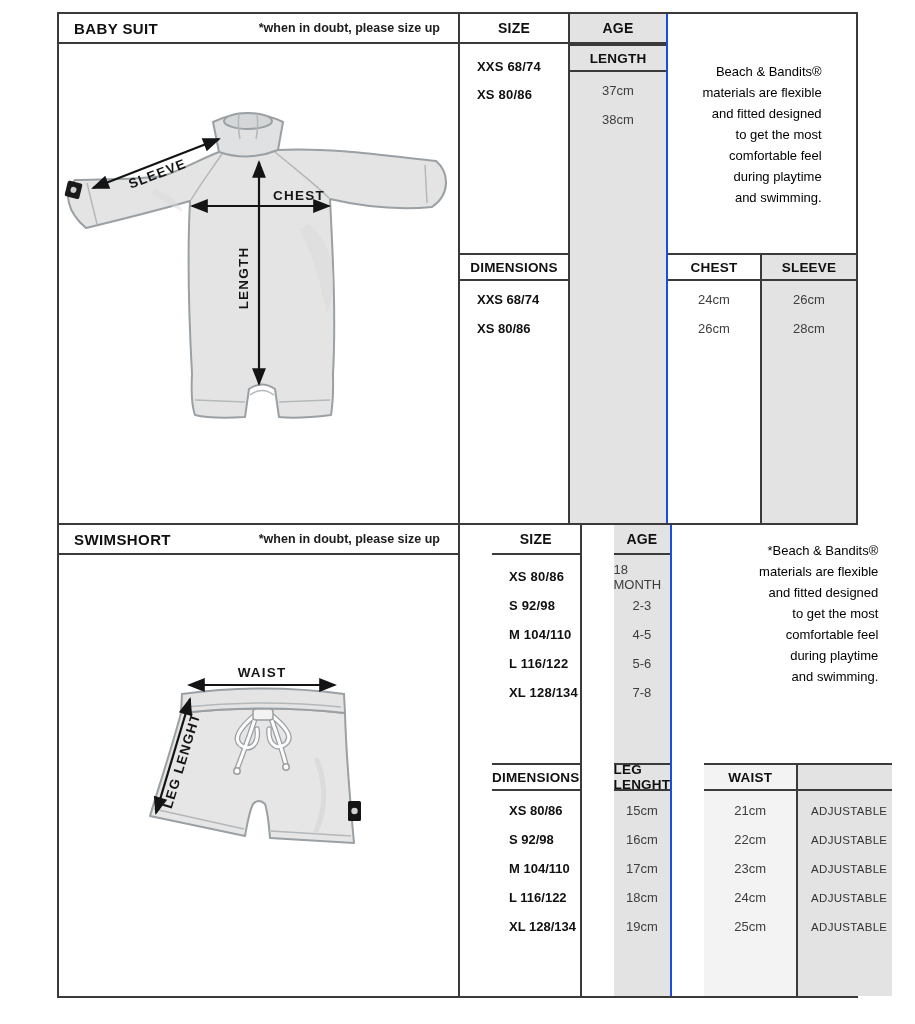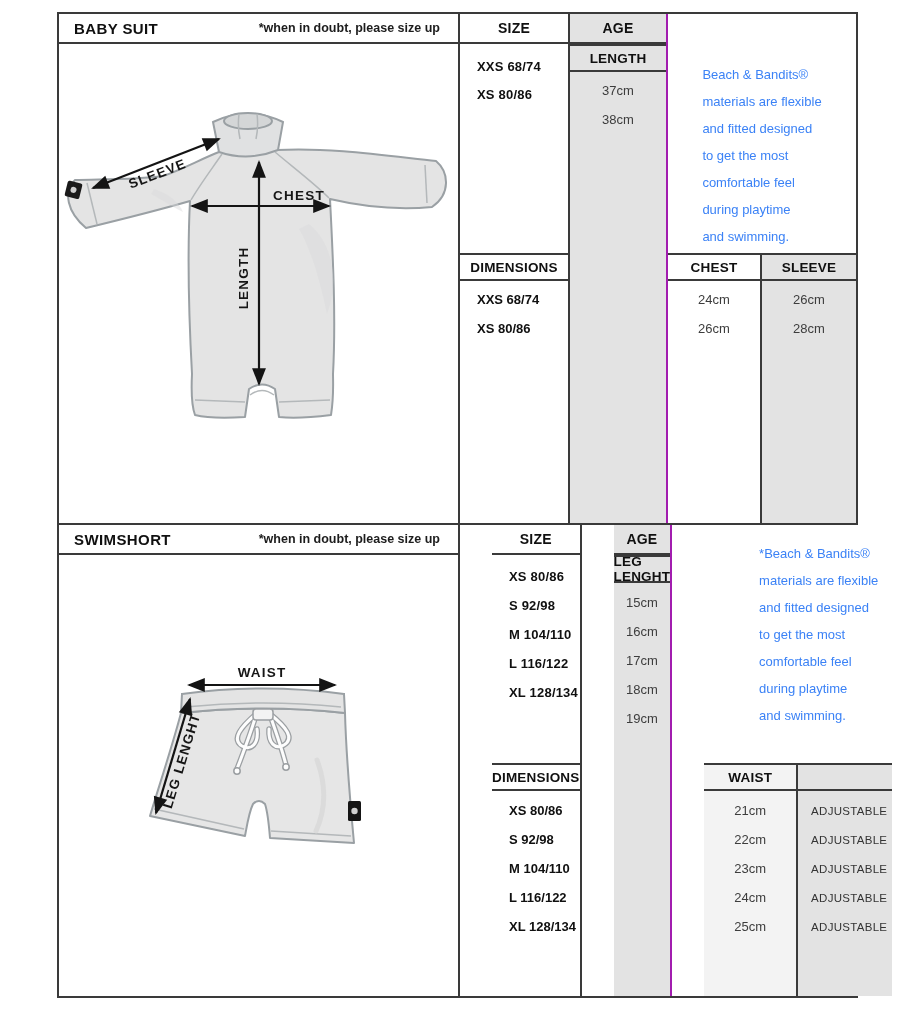--- a/index.html
+++ b/index.html
@@ -6,21 +6,21 @@
   .page{position:relative;width:915px;height:1024px;background:#fff;overflow:hidden;
         font-family:"Liberation Sans",sans-serif;color:#111;}
   .panel{position:absolute;left:57px;width:801px;border:2px solid #3a3a3a;
          box-sizing:border-box;display:flex;background:#fff;}
   #p1{top:12px;height:542px;}
   #p2{top:523px;height:475px;gap:32px;}
 
   .col{display:flex;flex-direction:column;box-sizing:border-box;}
   .col-drawing{width:401px;border-right:2px solid #3a3a3a;}
   .col-size{width:110px;border-right:2px solid #3a3a3a;background:#fff;}
-  .col-age{width:98px;border-right:2px solid #a21caf;background:#e3e3e3;}
+  .col-age{width:98px;border-right:2px solid #1d4ed8;background:#e3e3e3;}
   .col-right{flex:1;display:flex;flex-direction:column;background:#fff;}
 
   .hdr{height:30px;border-bottom:2px solid #3a3a3a;box-sizing:border-box;
        display:flex;align-items:center;flex:none;}
   .title-hdr{justify-content:space-between;padding:0 18px 0 15px;}
   .title{font-weight:bold;font-size:15px;letter-spacing:.4px;color:#101010;}
   .note{font-size:12.5px;font-weight:600;color:#1c1c1c;}
   .ch{justify-content:center;font-weight:bold;font-size:14px;letter-spacing:.2px;color:#101010;}
 
   .size-rows{display:flex;flex-direction:column;box-sizing:border-box;flex:none;}
@@ -40,21 +40,21 @@
   #p2 .dim-rows{padding-top:5px;}
   .drow{height:29px;display:flex;align-items:center;justify-content:center;
         font-size:13px;color:#3d3d3d;flex:none;}
   .drow.lbl{justify-content:flex-start;padding-left:17px;font-weight:bold;
             font-size:13px;color:#101010;}
   .drow.adj{font-size:11.5px;letter-spacing:.3px;color:#343434;padding-left:8px;}
 
   .info-cell{display:flex;justify-content:center;box-sizing:border-box;flex:none;}
   #p1 .info-cell{height:239px;padding-top:47px;}
   #p2 .info-cell{height:238px;padding-top:15px;margin-left:41px;}
-  .info-text{font-size:13px;line-height:27px;color:#3b82f6;text-align:left;white-space:pre-line;}
+  .info-text{font-size:13px;line-height:21px;color:#000000;text-align:right;white-space:pre-line;}
 
   .right-lower{flex:1;display:flex;}
   .rl-col{width:94px;display:flex;flex-direction:column;box-sizing:border-box;}
   .rl-col.first{border-right:2px solid #3a3a3a;}
   #p1 .rl-col.first{background:#fff;}
   #p1 .rl-col.second{background:#e3e3e3;}
   #p2 .rl-col.first{background:#f3f3f3;}
   #p2 .rl-col.second{background:#e3e3e3;}
   .rl-col .dim-hdr{border-left:none;}
 
@@ -263,20 +263,27 @@
         <div class="drow lbl">XS 80/86</div>
         <div class="drow lbl">S 92/98</div>
         <div class="drow lbl">M 104/110</div>
         <div class="drow lbl">L 116/122</div>
         <div class="drow lbl">XL 128/134</div>
       </div>
     </div>
 
     <div class="col col-age">
       <div class="hdr ch">AGE</div>
+      <div class="size-rows">
+        <div class="srow center-val">18 MONTH</div>
+        <div class="srow center-val">2-3</div>
+        <div class="srow center-val">4-5</div>
+        <div class="srow center-val">5-6</div>
+        <div class="srow center-val">7-8</div>
+      </div>
       <div class="dim-hdr">LEG LENGHT</div>
       <div class="dim-rows">
         <div class="drow">15cm</div>
         <div class="drow">16cm</div>
         <div class="drow">17cm</div>
         <div class="drow">18cm</div>
         <div class="drow">19cm</div>
       </div>
     </div>
 

